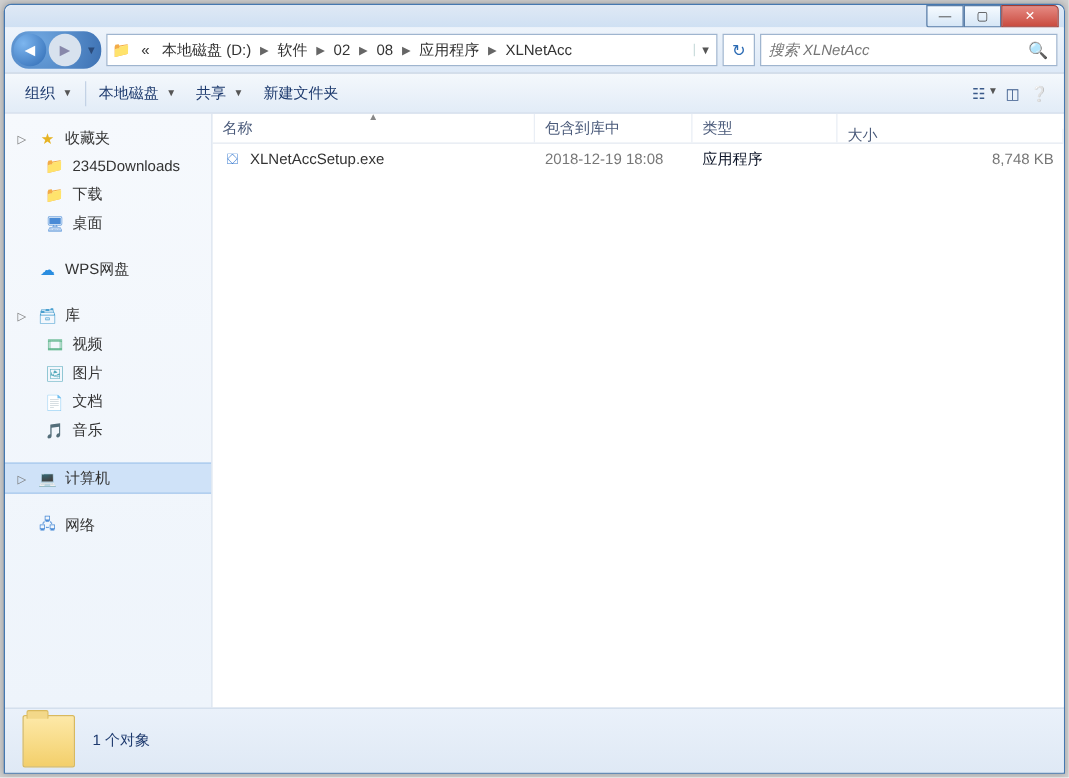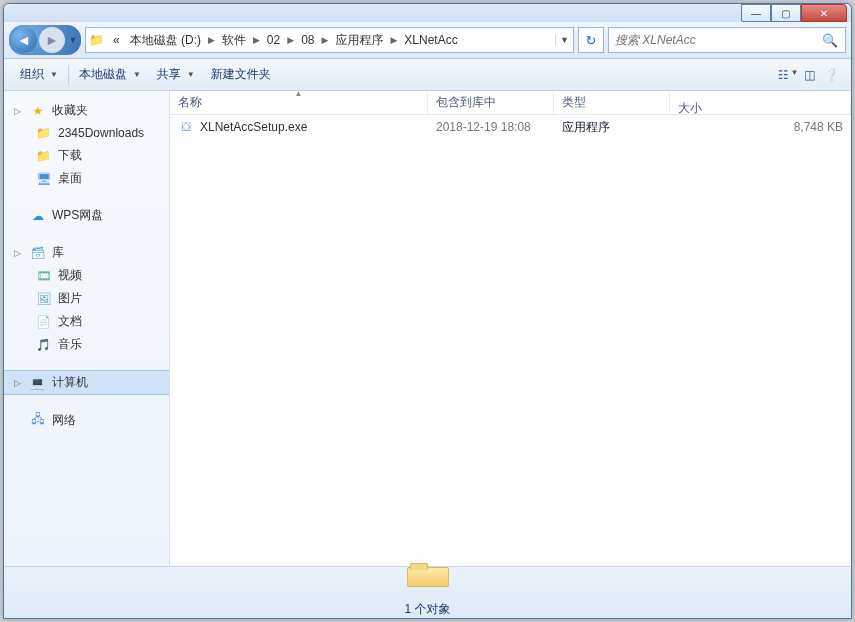--- a/index.html
+++ b/index.html
@@ -53,21 +53,21 @@
 
 .filepane { flex:1; display:flex; flex-direction:column; }
 .cols { height:24px; display:flex; border-bottom:1px solid #e3e9f1; font-size:12px; color:#4a5a7a; }
 .col { padding:4px 8px; border-right:1px solid #e9eef5; display:flex; align-items:center;}
 .col-name{ width:258px;} .col-date{width:126px;} .col-type{width:116px;} .col-size{flex:1;margin-top:12px;}
 .files { flex:1; font-size:12px; color:#333;}
 .file-row { height:24px; display:flex; align-items:center;}
 .file-row .cell { padding:0 8px; }
 .cell-name{width:258px; display:flex; align-items:center; gap:6px;} .cell-date{width:126px; color:#777;} .cell-type{width:116px; color:#0f172a;} .cell-size{flex:1; color:#777; text-align:right; padding-right:30px;}
 
-.status { height:52px; background:linear-gradient(#eaf1fa,#dfe9f5); border-top:1px solid #c8d6e8; display:flex; align-items:center; padding:0 14px; gap:14px; font-size:12px; color:#1e3a6e;flex-direction:column;}
+.status { height:52px; background:linear-gradient(#eaf1fa,#dfe9f5); border-top:1px solid #c8d6e8; display:flex; align-items:center; padding:0 14px; gap:14px; font-size:12px; color:#1e3a6e;}
 .status-folder { width:42px; height:42px; background:linear-gradient(#fde9a8,#f3cf6b); border:1px solid #d9b95c; border-radius:2px; position:relative;}
 .status-folder:before { content:""; position:absolute; top:-5px; left:2px; width:16px; height:6px; background:#f3d889; border:1px solid #d9b95c; border-bottom:none; border-radius:2px 2px 0 0;}
 </style>
 </head>
 <body>
 
 <div class="window">
 
   <div class="titlebar">
     <div class="win-btns">

